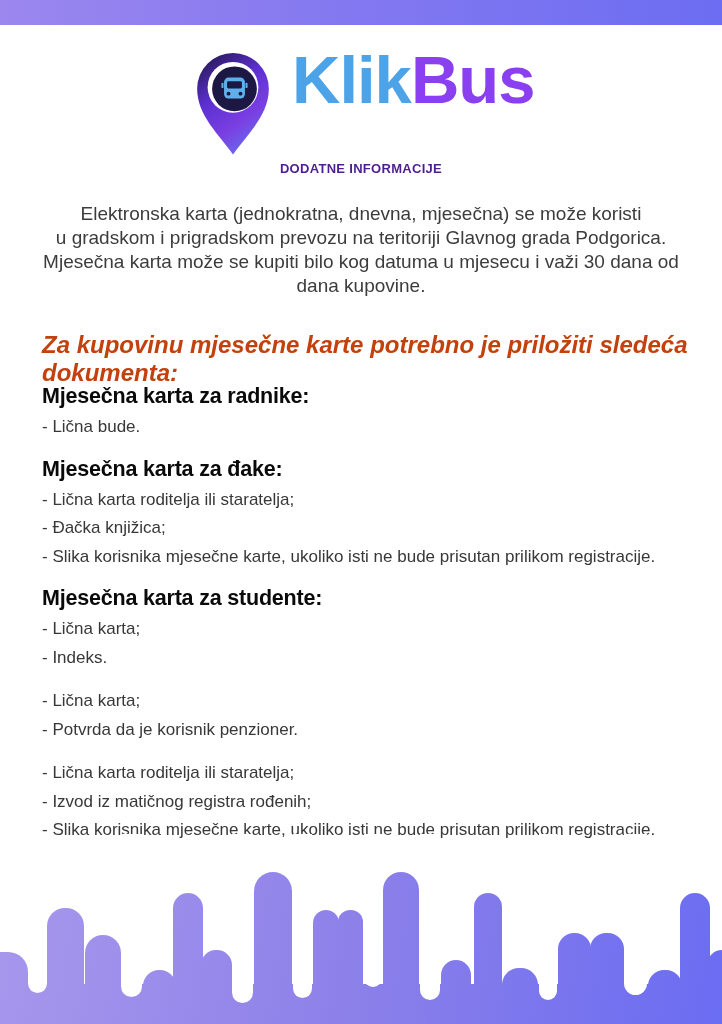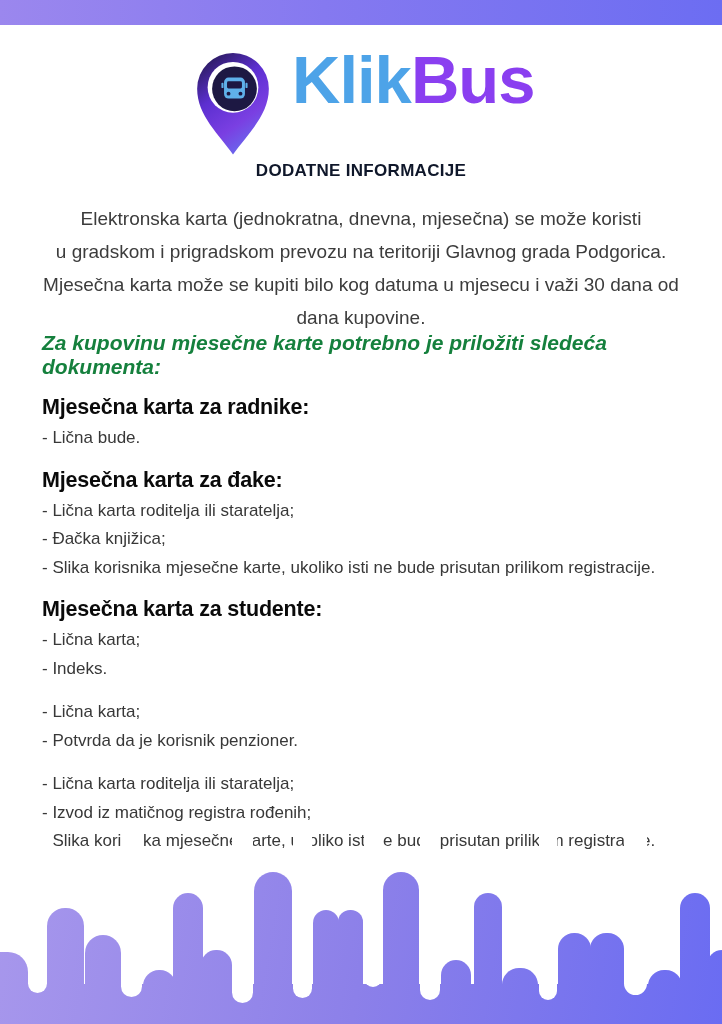--- a/index.html
+++ b/index.html
@@ -20,34 +20,34 @@
   .logo-text{display:flex;flex-direction:column;padding-top:2px;}
   .wordmark{font-size:67px;line-height:1.0;font-weight:600;letter-spacing:-1px;white-space:nowrap;}
   .wordmark .klik{color:#4da3e8;}
   .wordmark .bus{color:#8a3ff0;}
   .website{
     margin-top:5px;font-size:16.5px;font-weight:600;
     letter-spacing:7.5px;color:#6fb8ed;white-space:nowrap;
   }
   .main-heading{
     position:absolute;top:161px;left:0;width:722px;margin:0;
-    text-align:center;font-size:17px;font-weight:bold;
-    color:#0f172a;letter-spacing:0.3px;
+    text-align:center;font-size:13px;font-weight:bold;
+    color:#4c1d95;letter-spacing:0.3px;
   }
   .intro{
     position:absolute;top:202px;left:11px;width:700px;margin:0;
-    text-align:center;font-size:19px;line-height:33px;
+    text-align:center;font-size:19px;line-height:24px;
     color:#3c3c3c;white-space:pre-line;
   }
   .requirement{
     position:absolute;top:331px;left:42px;margin:0;
-    font-size:21px;font-weight:bold;font-style:italic;color:#15803d;
+    font-size:24px;font-weight:bold;font-style:italic;color:#c2410c;
   }
   .sections{position:absolute;top:380px;left:42px;width:660px;}
-  .doc-section{margin:15px 0 15px 0;}
+  .doc-section{margin:4px 0 15px 0;}
   .doc-section h2{
     margin:0 0 4px 0;font-size:21.5px;font-weight:bold;
     color:#0a0a0a;letter-spacing:-0.2px;
   }
   .doc-section .item{
     font-size:17px;line-height:28.5px;color:#383838;margin:0;
   }
   .wave-svg{position:absolute;left:0;bottom:0;display:block;}
 </style>
 </head>

